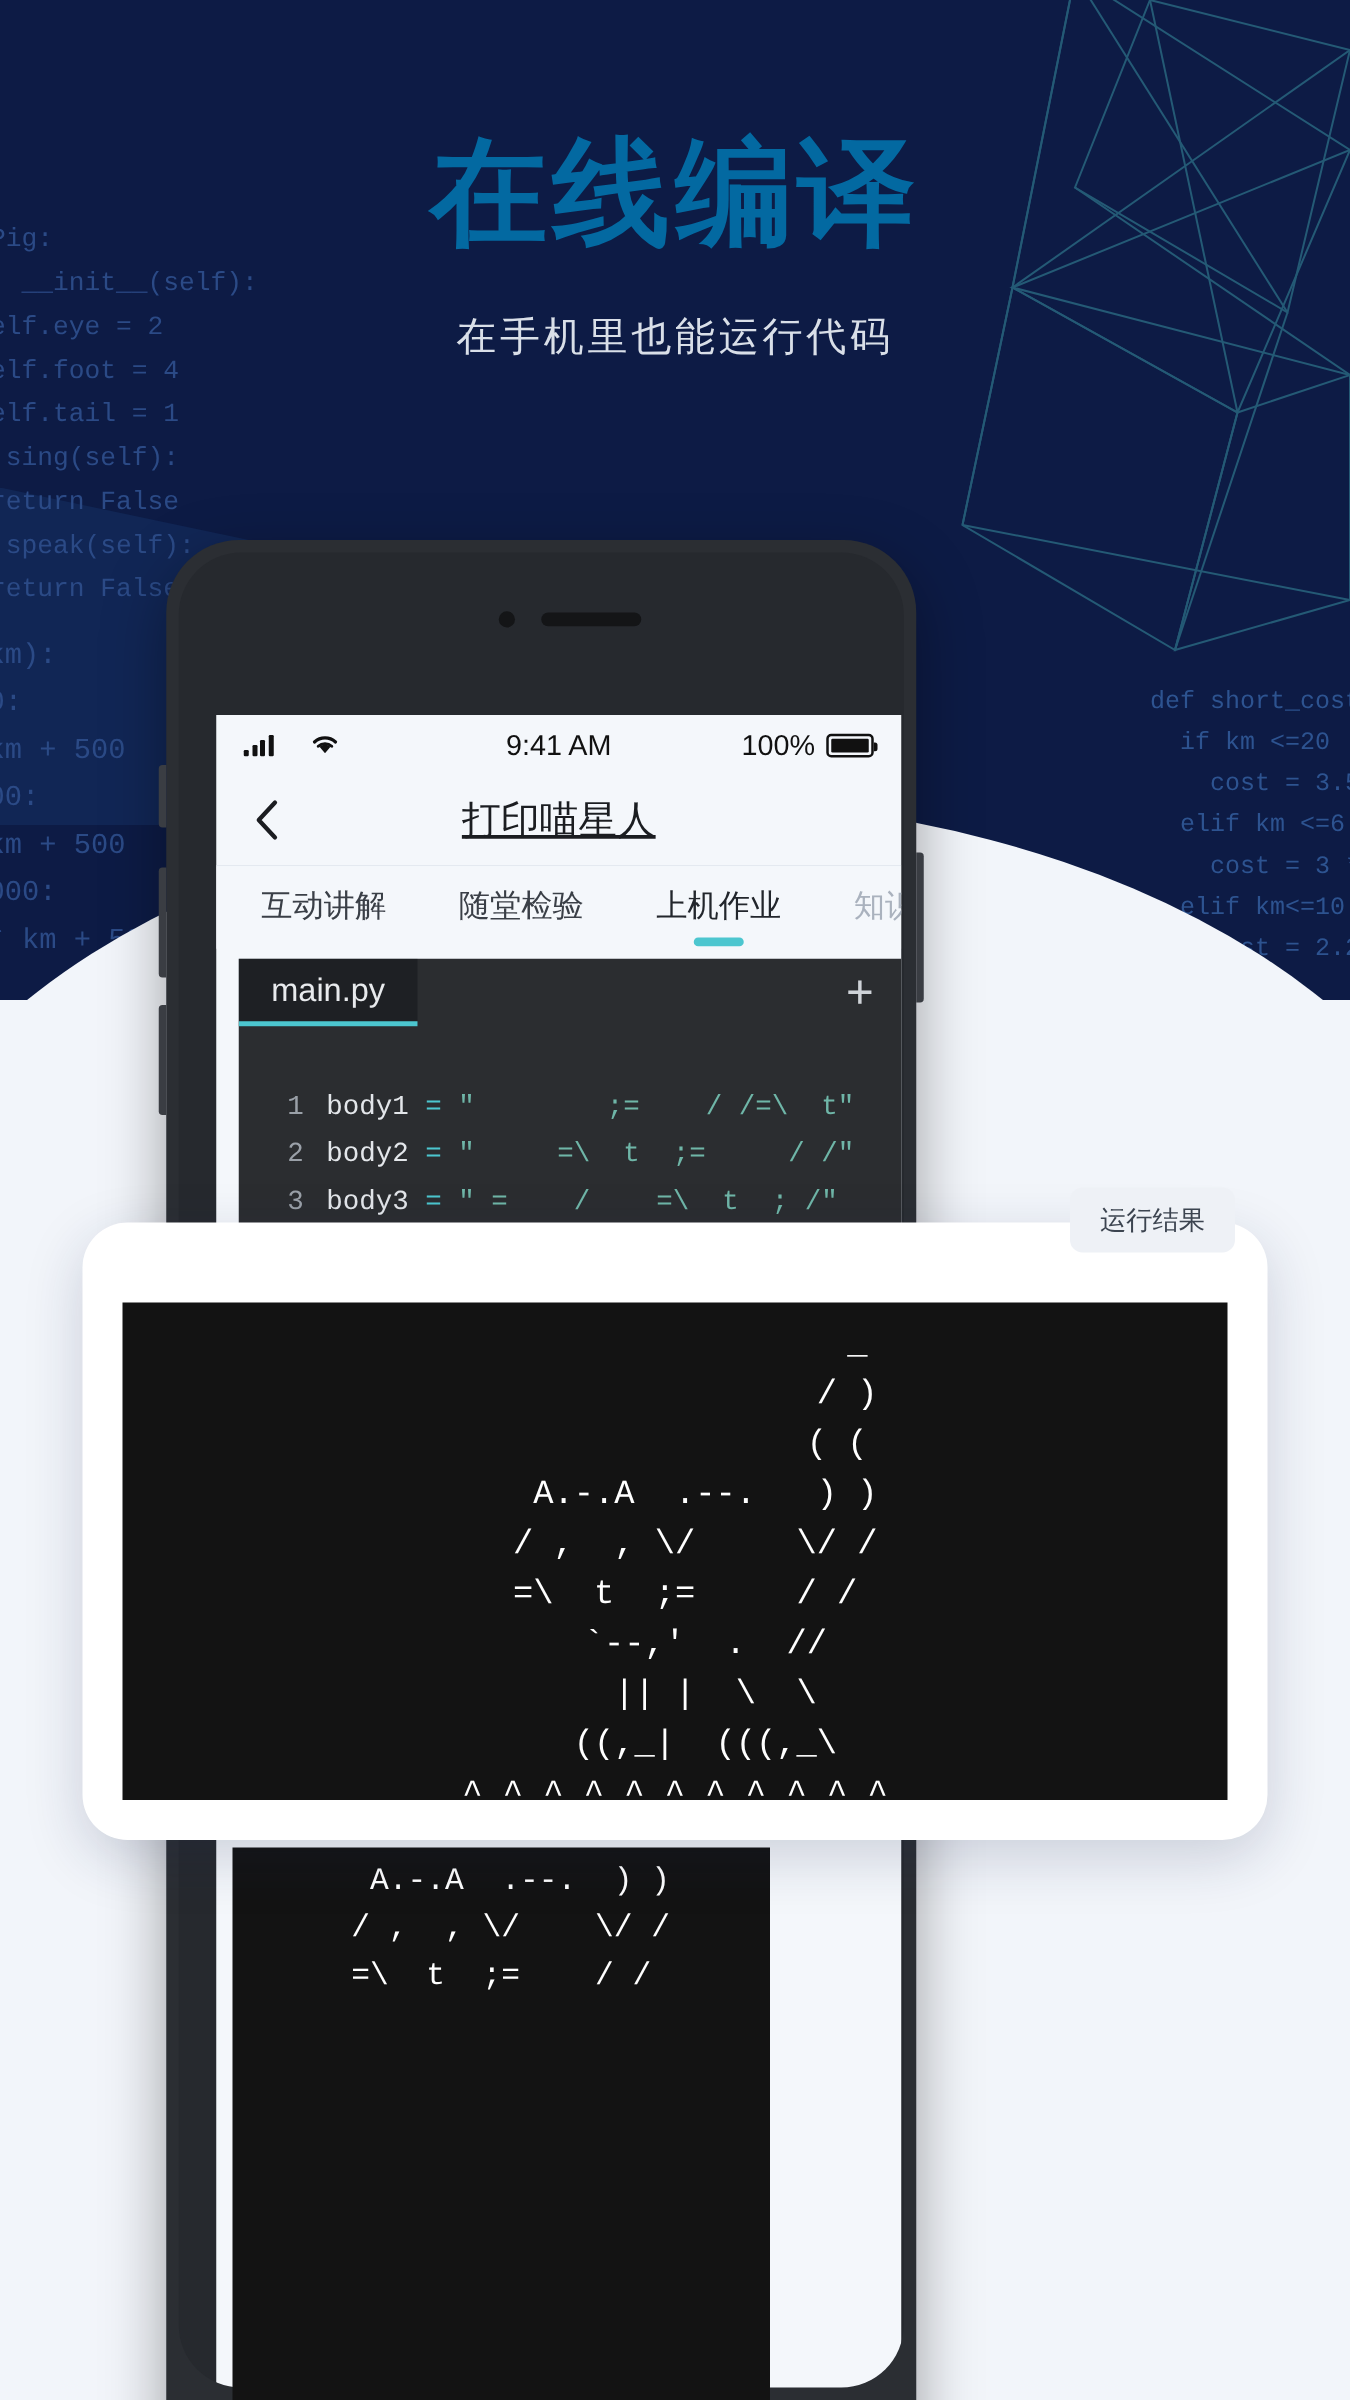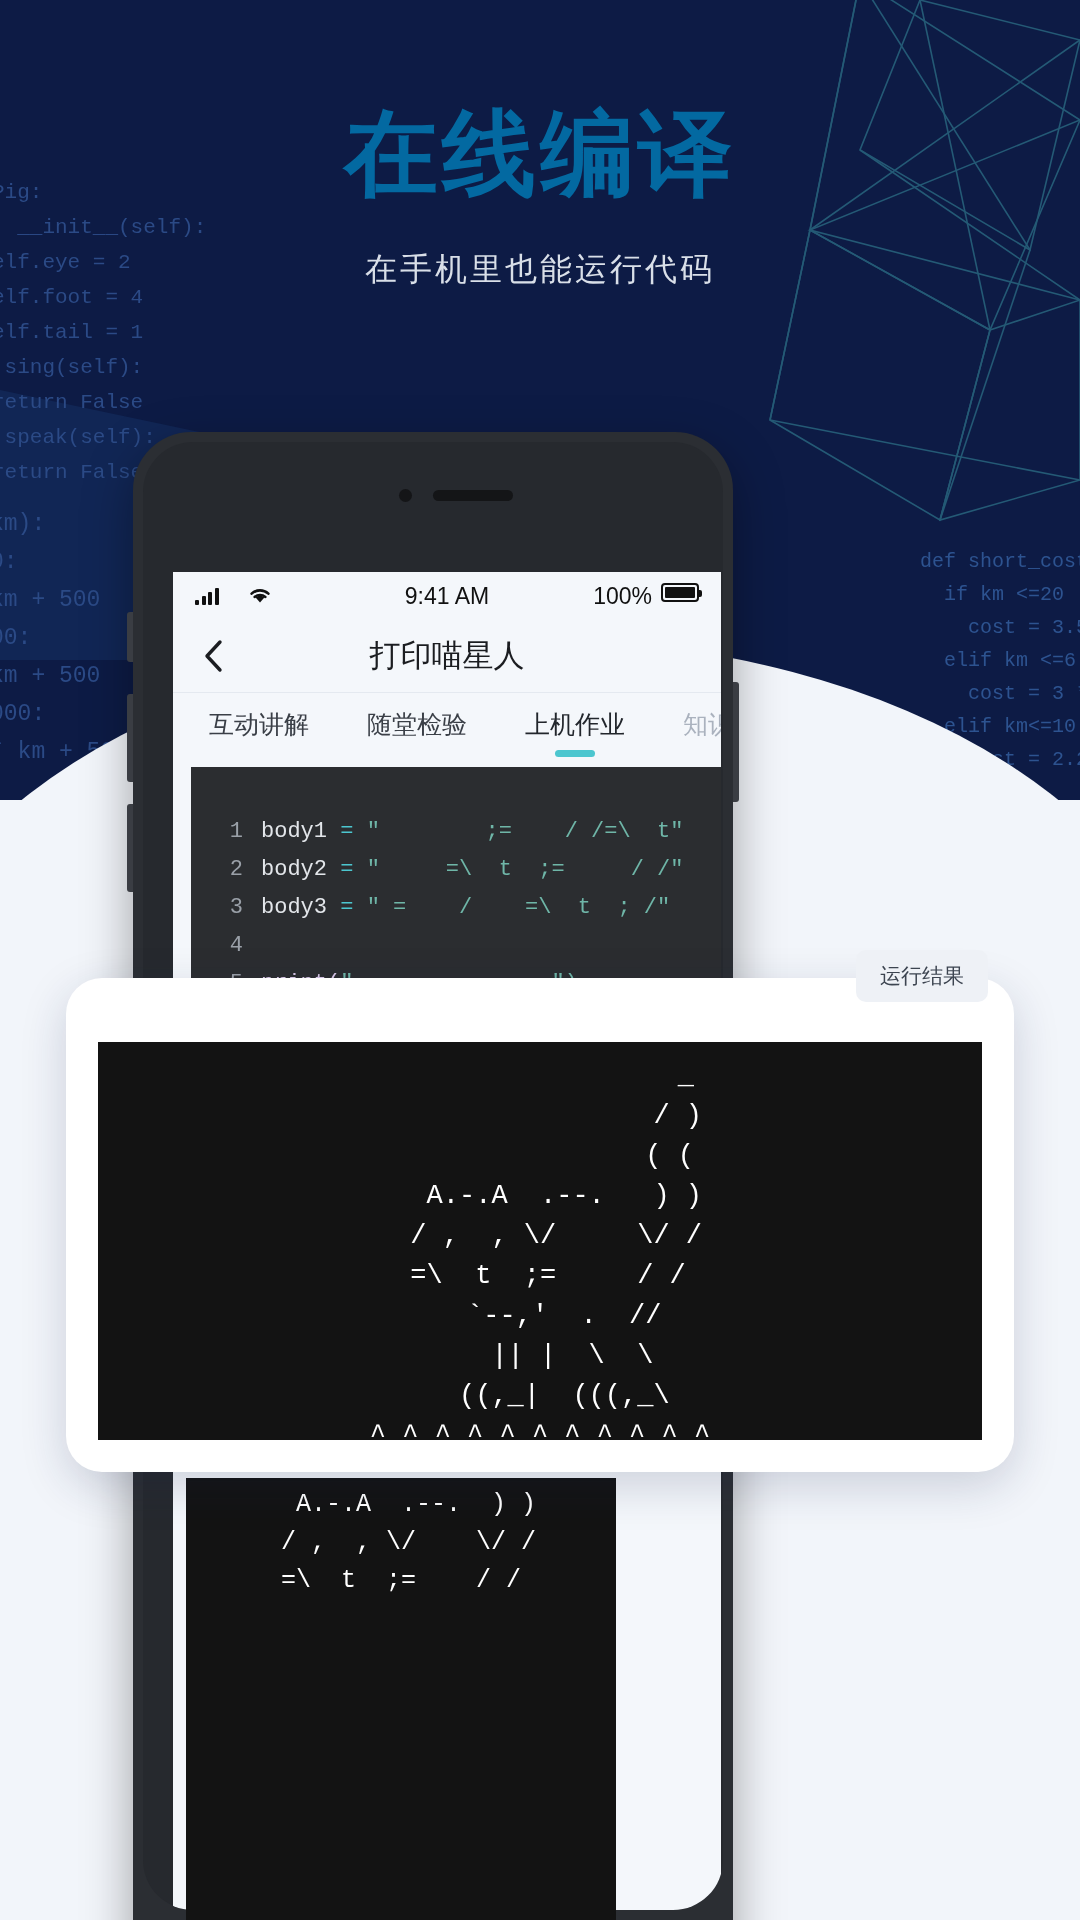--- a/index.html
+++ b/index.html
@@ -63,21 +63,21 @@
     position:absolute;left:30px;top:130px;width:548px;height:1358px;
     background:#f4f7fb;overflow:hidden;
   }
   
   .statusbar{
     position:relative;height:48px;display:flex;align-items:center;
     padding:0 22px;font-size:23px;color:#111;
   }
   .sb-left{display:flex;align-items:center;gap:28px;}
   .sb-center{position:absolute;left:0;width:548px;text-align:center;font-weight:500;pointer-events:none;}
-  .sb-right{margin-left:auto;display:flex;align-items:flex-start;gap:9px;z-index:2;}
+  .sb-right{margin-left:auto;display:flex;align-items:center;gap:9px;z-index:2;}
   .bars{display:flex;align-items:flex-end;gap:2.5px;height:17px;}
   .bars i{width:4px;background:#111;border-radius:1px;display:block;}
   .bars i:nth-child(1){height:5px}.bars i:nth-child(2){height:9px}
   .bars i:nth-child(3){height:13px}.bars i:nth-child(4){height:17px}
   .batt{
     width:38px;height:19px;border:2px solid #111;border-radius:4px;
     position:relative;padding:2px;box-sizing:border-box;
   }
   .batt::after{content:"";position:absolute;right:-5px;top:5px;width:3px;height:7px;background:#111;border-radius:0 2px 2px 0;}
   .batt i{display:block;height:100%;background:#111;border-radius:1px;}
@@ -85,21 +85,21 @@
   .navbar{
     position:relative;height:72px;display:flex;align-items:center;
     border-bottom:1px solid #e4e9f0;
   }
   .nav-back{
     position:absolute;left:20px;width:40px;height:40px;display:flex;
     align-items:center;justify-content:center;
   }
   .nav-back svg{display:block;}
   .nav-title{
-    width:548px;text-align:center;font-size:31px;color:#1b1d21;font-weight:500;
+    width:548px;text-align:center;font-size:31px;color:#1b1d21;font-weight:500;text-decoration:underline;
   }
   
   .tabs{
     display:flex;height:66px;align-items:center;background:#f4f7fb;
     padding-left:36px;position:relative;
   }
   .tab{
     font-size:25px;color:#3a3f47;margin-right:58px;position:relative;
     padding-bottom:4px;white-space:nowrap;
   }
@@ -262,20 +262,24 @@
       </div>
 
       <div class="tabs">
         <div class="tab">互动讲解</div>
         <div class="tab">随堂检验</div>
         <div class="tab active">上机作业</div>
         <div class="tab muted">知识卡片</div>
       </div>
 
       <div class="editor">
+        <div class="ed-tabrow">
+          <div class="ed-file">main.py</div>
+          <div class="ed-plus">+</div>
+        </div>
         <div class="code">
 <span class="ln">1</span><span class="var">body1</span> <span class="op">=</span> <span class="str">"        ;=    / /=\  t"</span>
 <span class="ln">2</span><span class="var">body2</span> <span class="op">=</span> <span class="str">"     =\  t  ;=     / /"</span>
 <span class="ln">3</span><span class="var">body3</span> <span class="op">=</span> <span class="str">" =    /    =\  t  ; /"</span>
 <span class="ln">4</span>
 <span class="ln">5</span><span class="fn">print(</span><span class="str">"              _")</span>
 <span class="ln">6</span><span class="fn">print(</span><span class="str">"             / )")</span>
 <span class="ln">7</span>
         </div>
       </div>

